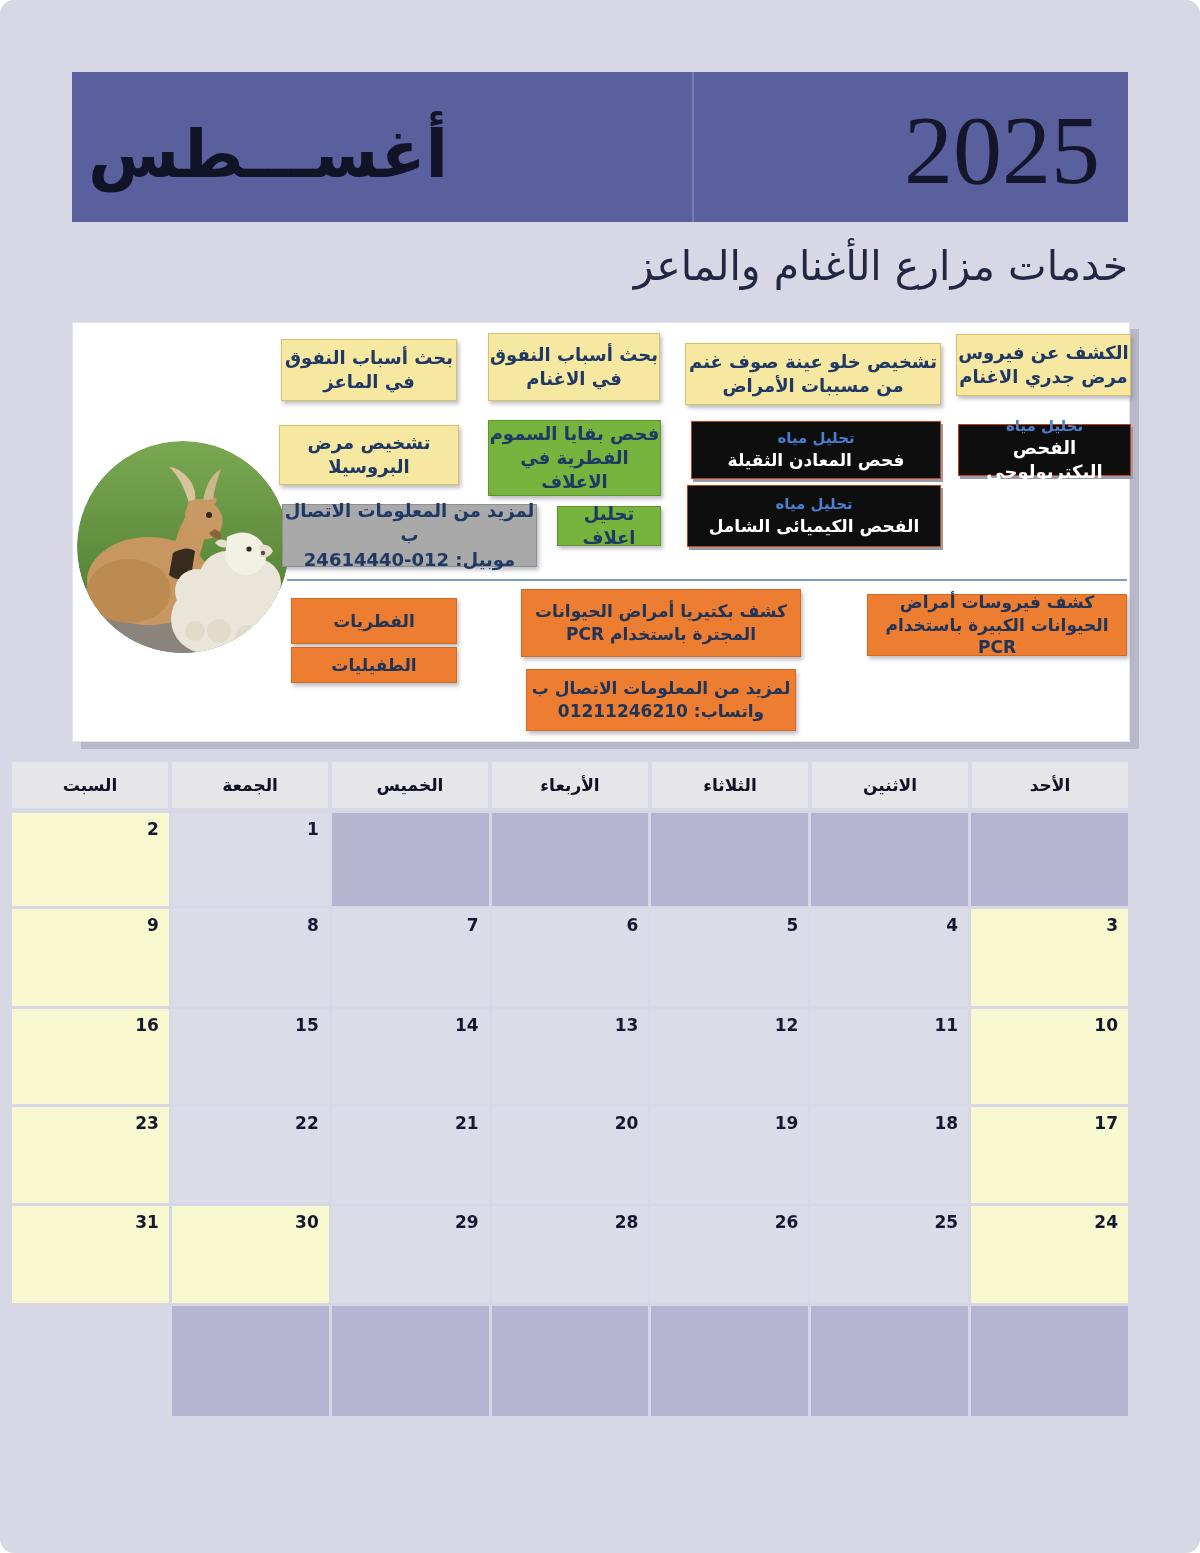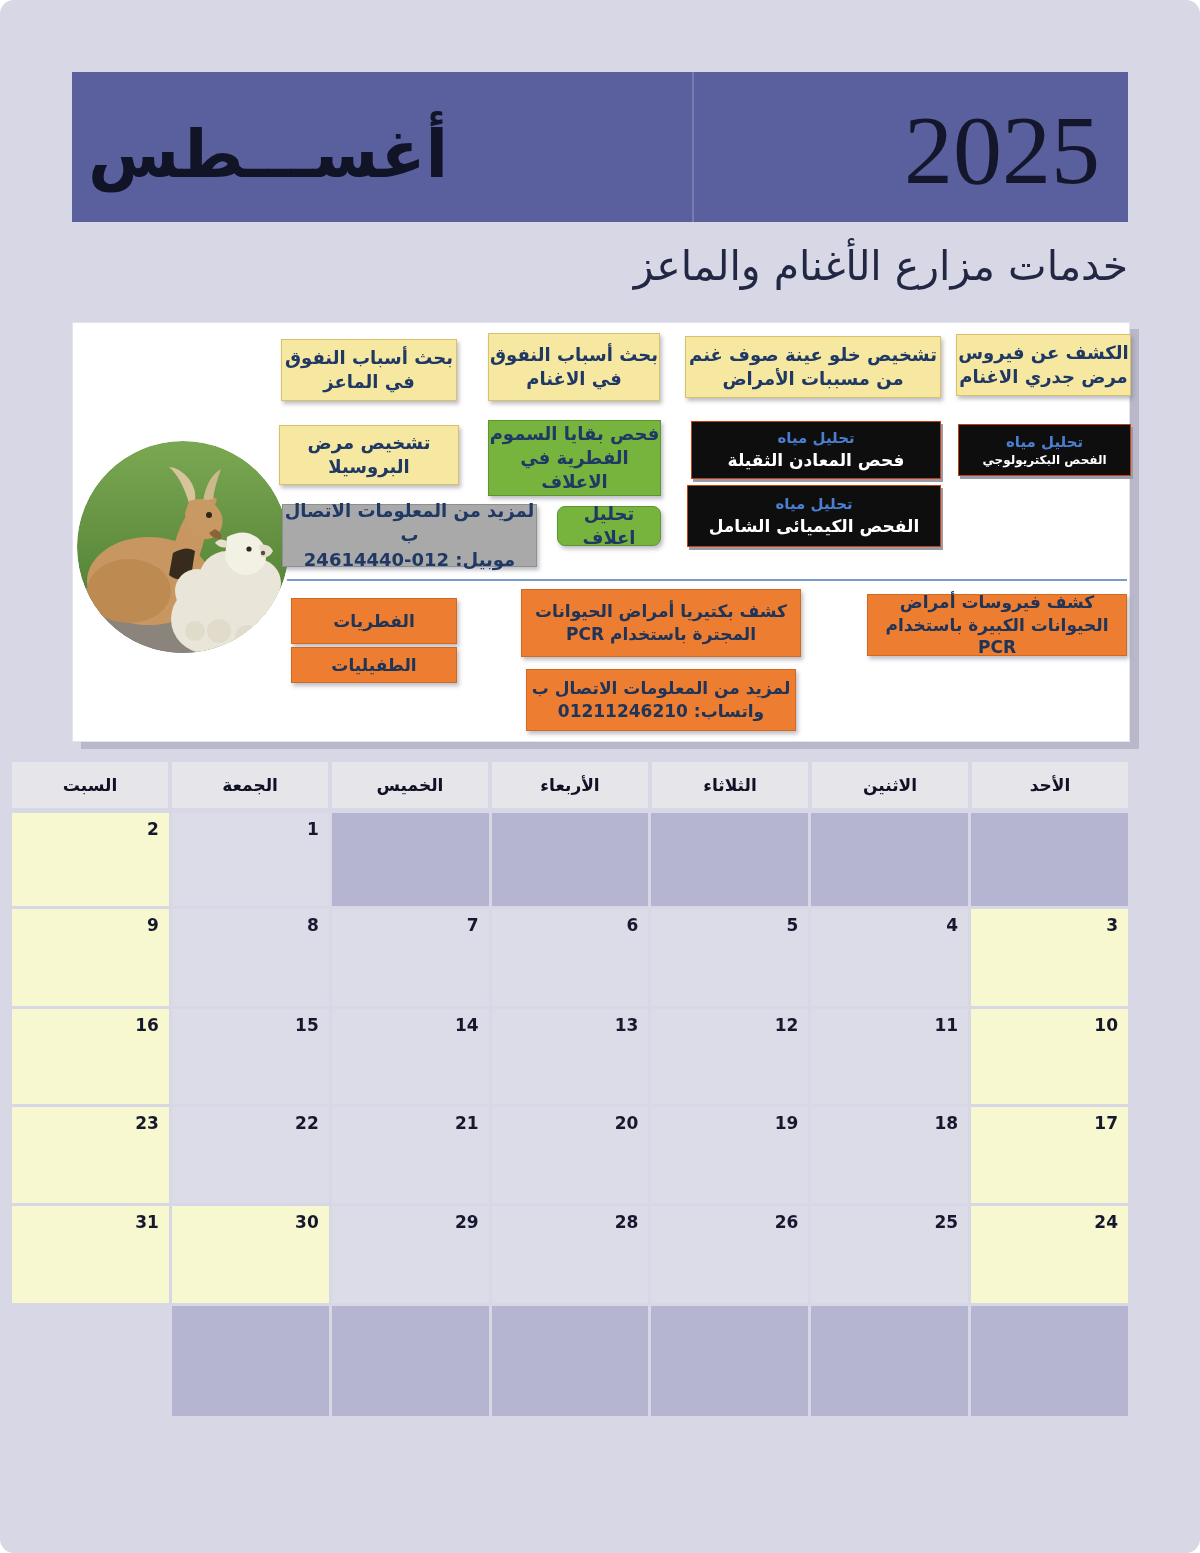--- a/index.html
+++ b/index.html
@@ -42,29 +42,29 @@
   .y{background:var(--yellow);border:1px solid var(--yellow-bd);color:var(--navy);font-size:18px;}
   .g{background:var(--green);border:1px solid var(--green-bd);color:var(--navy);font-size:18px;}
   .k{background:var(--black);border:1px solid #c2410c;color:#fff;font-size:17px;
      box-shadow:2px 3px 0 #9a9aa8;}
   .k .l1{color:var(--blue);font-size:15px;}
   .graybox{background:var(--gray);border:1px solid var(--gray-bd);color:var(--navy);font-size:18px;}
   .o{background:var(--orange);border:1px solid var(--orange-bd);color:#203457;font-size:17px;}
 
   .b-goat   {left:208px;top:16px; width:176px;height:62px;}
   .b-sheep  {left:415px;top:10px; width:172px;height:68px;}
-  .b-wool   {left:612px;top:13px;  width:256px;height:62px;}
+  .b-wool   {left:612px;top:20px;  width:256px;height:62px;}
   .b-pox    {left:883px;top:11px; width:175px;height:62px;}
   .b-bruc   {left:206px;top:102px;width:180px;height:60px;}
   .b-myco   {left:415px;top:97px; width:173px;height:76px;}
   .k-heavy  {left:618px;top:98px; width:250px;height:58px;}
   .k-bact   {left:885px;top:101px;width:173px;height:52px;}
   .k-chem   {left:614px;top:162px;width:254px;height:62px;}
   .graybox  {left:209px;top:181px;width:255px;height:63px;}
-  .g-feed   {left:484px;top:183px;width:104px;height:40px;border-radius:8px;}
+  .g-feed   {left:484px;top:183px;width:104px;height:40px;}
   .o-fungi  {left:218px;top:275px;width:166px;height:46px;}
   .o-para   {left:218px;top:324px;width:166px;height:36px;}
   .o-pcrb   {left:448px;top:266px;width:280px;height:68px;}
   .o-pcrv   {left:794px;top:271px;width:260px;height:62px;}
   .o-whats  {left:453px;top:346px;width:270px;height:62px;}
 
   .panel-divider{position:absolute;left:214px;top:256px;right:2px;height:2px;background:#7a9cc6;}
 
   
   .photo{position:absolute;left:4px;top:118px;width:212px;height:212px;border-radius:50%;
@@ -177,21 +177,21 @@
     <div class="svc g b-myco">
       <span>فحص بقايا السموم</span>
       <span>الفطرية في الاعلاف</span>
     </div>
     <div class="svc k k-heavy">
       <span class="l1">تحليل مياه</span>
       <span>فحص المعادن الثقيلة</span>
     </div>
     <div class="svc k k-bact">
       <span class="l1">تحليل مياه</span>
-      <span style="font-size:12px">الفحص البكتريولوجي</span>
+      <span style="font-size:18px">الفحص البكتريولوجي</span>
     </div>
     <div class="svc k k-chem">
       <span class="l1">تحليل مياه</span>
       <span>الفحص الكيميائى الشامل</span>
     </div>
     <div class="svc graybox">
       <span>لمزيد من المعلومات الاتصال ب</span>
       <span>موبيل: 012-24614440</span>
     </div>
     <div class="svc g g-feed">

